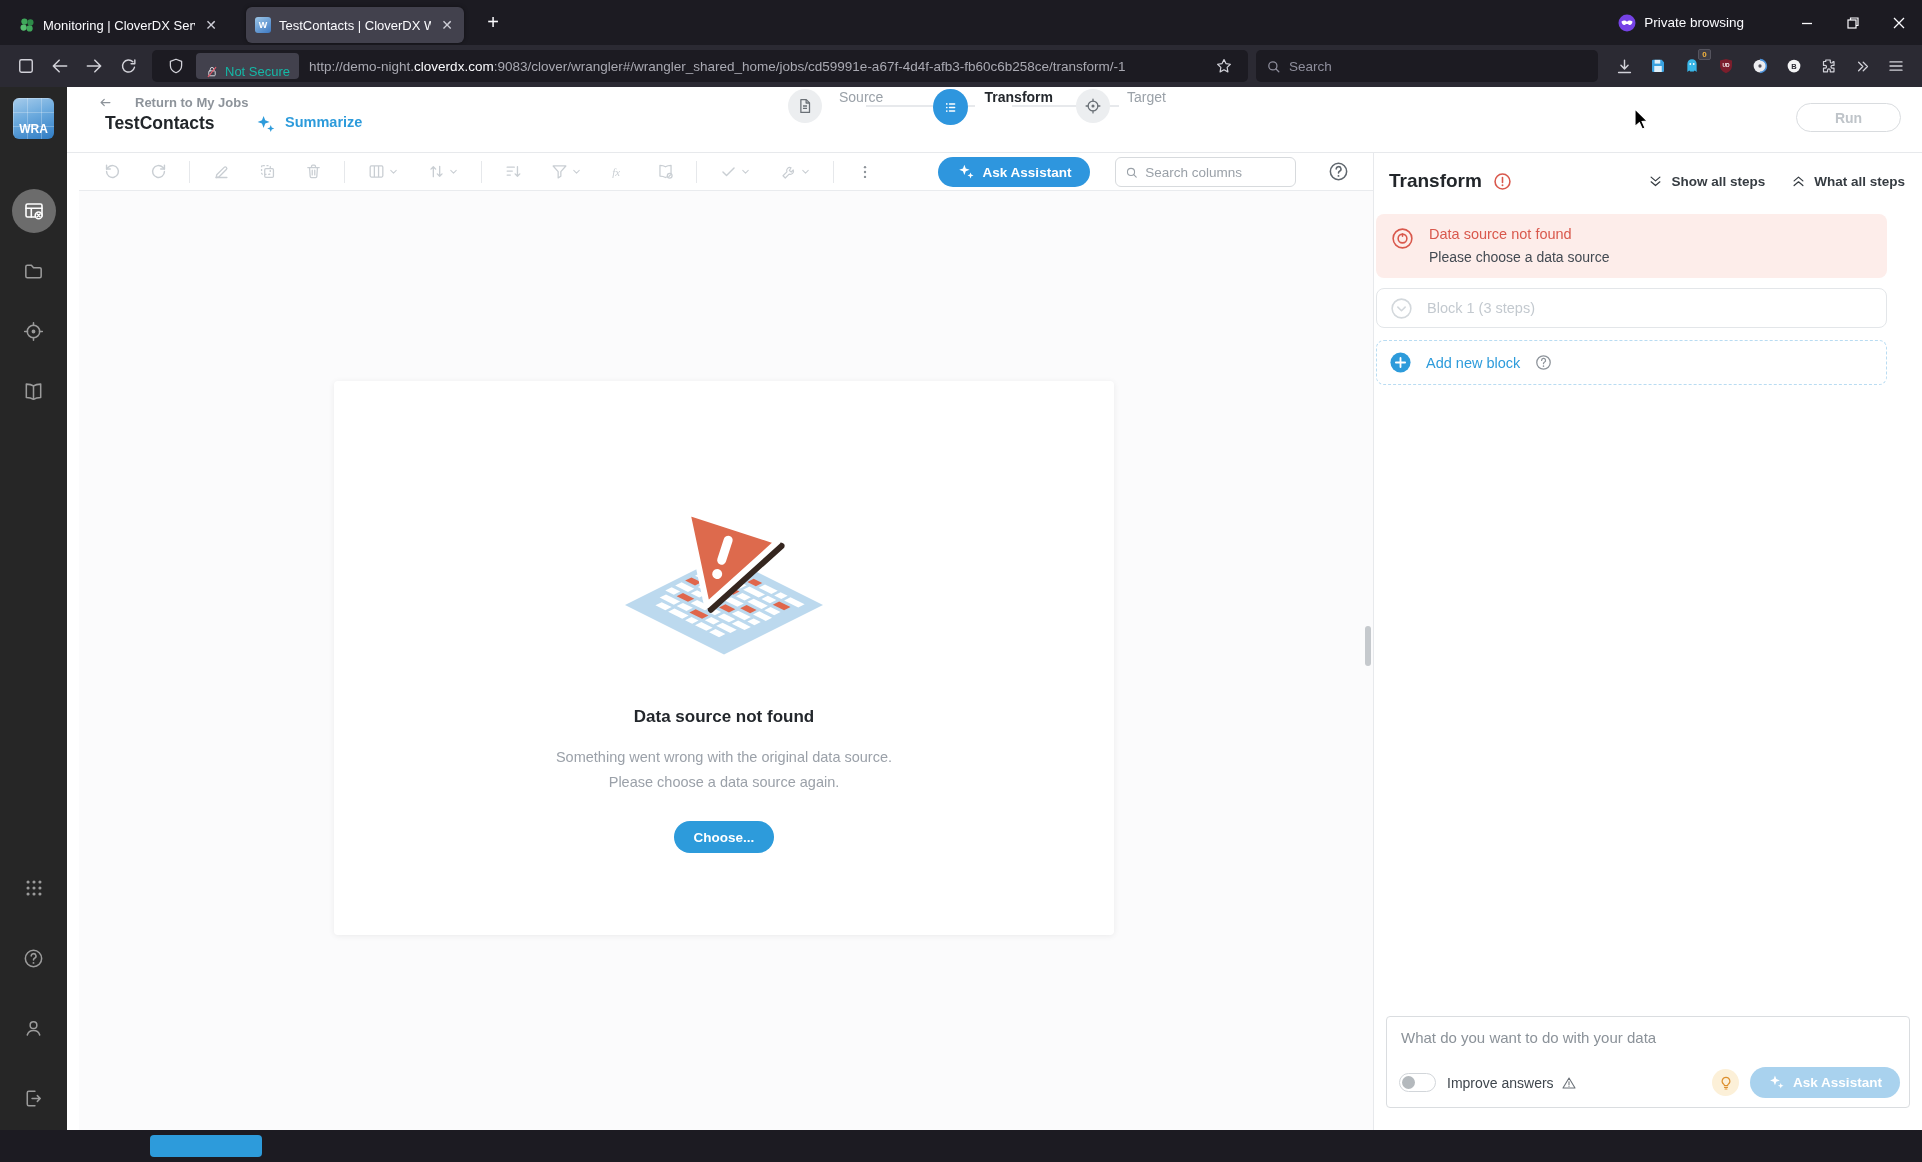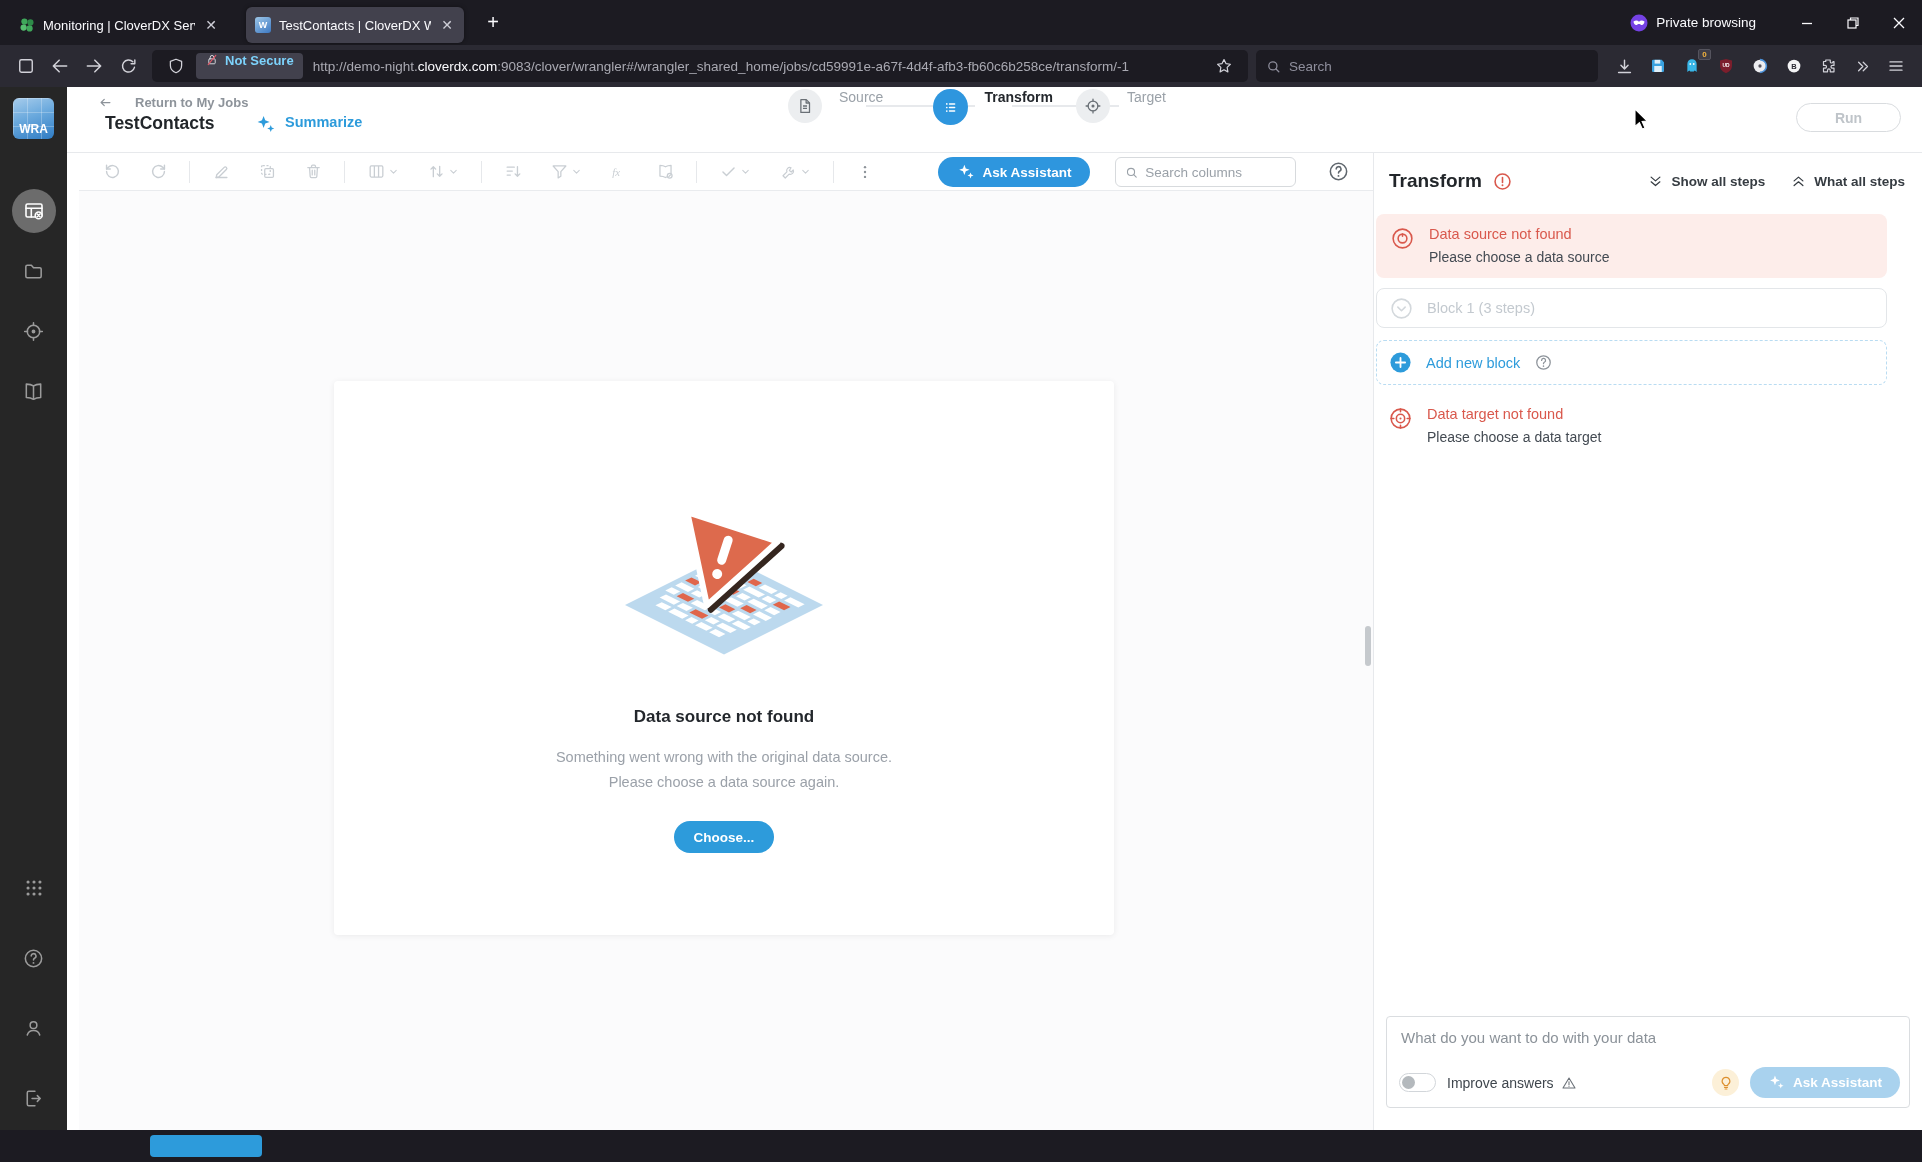--- a/index.html
+++ b/index.html
@@ -10,27 +10,27 @@
   
   .titlebar { position:absolute; top:0; left:0; width:1922px; height:45px; background:#1c1b22; display:flex; align-items:center; }
   .tab { height:36px; margin-top:5px; border-radius:6px; display:flex; align-items:center; gap:8px; padding:0 9px; color:#fbfbfe; font-size:13px; max-width:218px; }
   .tab.inactive { margin-left:10px; }
   .tab.active { background:#42414d; margin-left:18px; box-shadow:0 0 4px rgba(0,0,0,.4); }
   .tab-title { white-space:nowrap; overflow:hidden; text-overflow:clip; flex:1; }
   .tab-close { font-size:14px; color:#cfcfd8; padding:0 2px; cursor:default; }
   .newtab-btn { color:#fbfbfe; font-size:20px; margin-left:14px; width:30px; height:30px; display:flex; align-items:center; justify-content:center; border-radius:4px; }
   .fav-w { width:16px; height:16px; border-radius:3px; background:linear-gradient(145deg,#9ec7e8,#3c78c2); color:#fff; font-size:9px; font-weight:bold; display:flex; align-items:center; justify-content:center; }
   .titlebar-right { margin-left:auto; display:flex; align-items:center; }
-  .private-badge { display:flex; align-items:center; gap:8px; color:#fbfbfe; font-size:13.5px; margin-right:28px; }
+  .private-badge { display:flex; align-items:center; gap:8px; color:#fbfbfe; font-size:13.5px; margin-right:40px; }
   .win-btn { width:46px; height:45px; display:flex; align-items:center; justify-content:center; color:#fbfbfe; }
 
   .navbar { position:absolute; top:45px; left:0; width:1922px; height:42px; background:#2b2a33; display:flex; align-items:center; padding:0 10px; gap:2px; }
   .nav-ico { width:32px; height:32px; border-radius:4px; display:flex; align-items:center; justify-content:center; color:#d2d2d9; flex:0 0 auto; }
   .urlbar { height:32px; flex:1; margin:0 6px; background:#1c1b22; border-radius:5px; display:flex; align-items:center; padding:0 8px; min-width:0; }
-  .sec-chip { height:26px; background:#42414d; border-radius:4px; display:flex; align-items:flex-start; gap:6px; padding:0 9px; color:#7dd3fc; font-size:13px; margin-left:4px; white-space:nowrap;font-weight:bold; }
+  .sec-chip { height:26px; background:#42414d; border-radius:4px; display:flex; align-items:flex-end; gap:6px; padding:0 9px; color:#14b8a6; font-size:13px; margin-left:4px; white-space:nowrap; }
   .url-text { font-size:13.5px; color:#a9a9b2; margin-left:10px; white-space:nowrap; overflow:hidden; flex:1; }
   .url-text b { color:#fbfbfe; font-weight:normal; }
   .searchbar { width:342px; height:32px; background:#1c1b22; border-radius:5px; display:flex; align-items:center; gap:8px; padding:0 10px; margin-right:8px; }
   .searchbar input { background:transparent; border:none; outline:none; color:#fbfbfe; font-size:13.5px; width:100%; font-family:"Liberation Sans",sans-serif; }
   .searchbar input::placeholder { color:#8f8f9d; }
   .ext-ico { position:relative; width:32px; height:32px; border-radius:4px; display:flex; align-items:center; justify-content:center; color:#d2d2d9; flex:0 0 auto; }
   .ext-badge { position:absolute; top:-1px; right:-3px; min-width:13px; height:11px; background:#3e3d47; border:1px solid #55545e; border-radius:2px; color:#f3b33d; font-size:8px; font-weight:bold; display:flex; align-items:center; justify-content:center; padding:0 1px; }
 
   
   .sidebar { position:absolute; top:87px; left:0; width:67px; height:1043px; background:#262626; display:flex; flex-direction:column; align-items:center; }
@@ -637,32 +637,20 @@
           <path d="M12 7.2v9.6M7.2 12h9.6" stroke="#fff" stroke-width="1.9" stroke-linecap="round"></path>
         </svg>
       <span class="addblock-label">Add new block</span>
       <svg class="ic" width="19" height="19" viewBox="0 0 24 24" fill="none" stroke="#8d939a" stroke-width="1.6" stroke-linecap="round">
           <circle cx="12" cy="12" r="8.5"></circle>
           <path d="M9.6 9.4a2.5 2.5 0 1 1 3.5 2.3c-.8.4-1.1 1-1.1 1.8"></path>
           <circle cx="12" cy="16.6" r="1" fill="#8d939a" stroke="none"></circle>
         </svg>
     </div>
 
-    <div class="target-row">
-      <svg class="ic" width="25" height="25" viewBox="0 0 24 24" fill="none" stroke="#d9584c" stroke-width="1.5" stroke-linecap="round">
-          <circle cx="12" cy="12" r="9"></circle>
-          <circle cx="12" cy="12" r="4"></circle>
-          <path d="M12 3v2.6M12 18.4V21M3 12h2.6M18.4 12H21"></path>
-          <circle cx="12" cy="12" r="1" fill="#d9584c" stroke="none"></circle>
-        </svg>
-      <div>
-        <div class="alert-title">Data target not found</div>
-        <div class="alert-sub">Please choose a data target</div>
-      </div>
-    </div>
 
     <div class="chat-box">
       <textarea placeholder="What do you want to do with your data" style=""></textarea>
       <div class="chat-foot">
         <div class="toggle">
             <div class="toggle-knob"></div>
           </div>
         <div class="improve-label">
           <span>Improve answers</span>
           <svg class="ic" width="16" height="16" viewBox="0 0 24 24" fill="none" stroke="#6b7178" stroke-width="1.6" stroke-linejoin="round">

